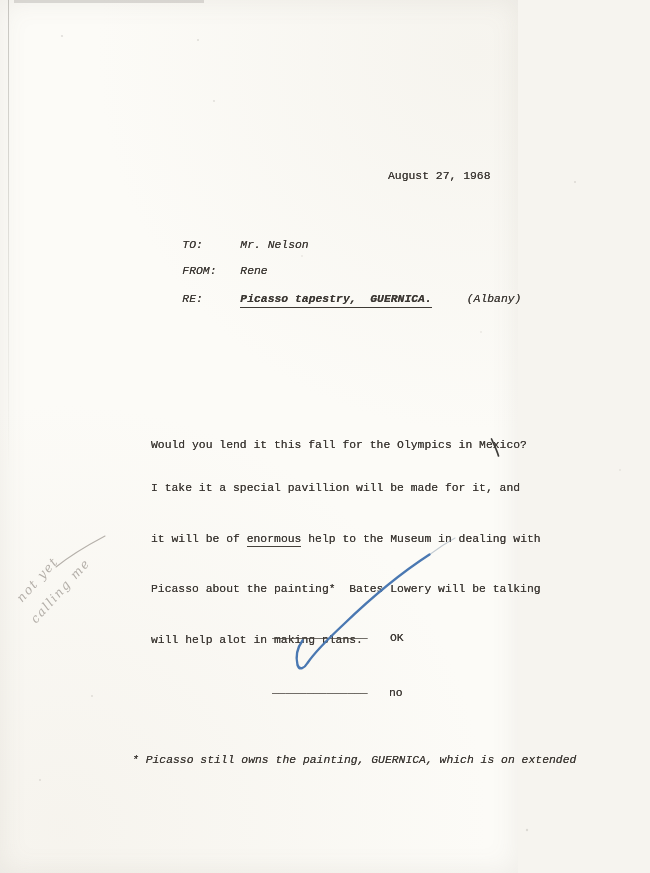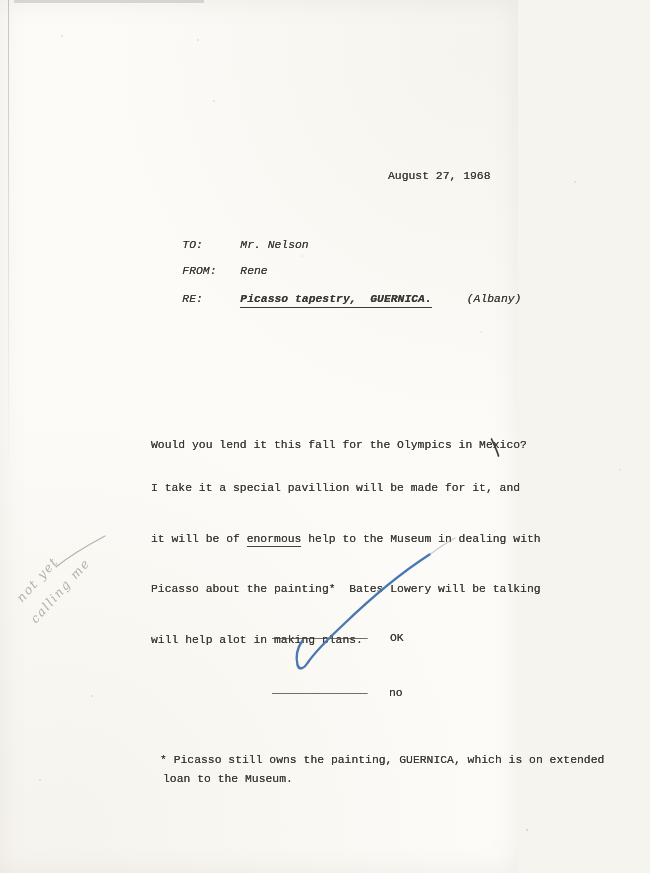--- a/index.html
+++ b/index.html
@@ -78,22 +78,21 @@
     <div class="line">Picasso about the painting*  Bates Lowery will be talking</div>
     <div class="line">will help alot in making plans.</div>
   </div>
 
   <div class="abs mono rule" style="left:272px;top:629px;">______________</div>
   <div class="abs mono" style="left:390px;top:632px;">OK</div>
 
   <div class="abs mono rule" style="left:272px;top:684px;">______________</div>
   <div class="abs mono" style="left:389px;top:687px;">no</div>
 
-  <div class="footnote mono" style="left:160px;top:751px;">* Picasso still owns the painting, GUERNICA, which is on extended</div>
-  <div class="footnote mono" style="left:163px;top:770px;">loan to the Museum.</div>
+  <div class="footnote mono" style="left:132px;top:751px;font-style:italic;">* Picasso still owns the painting, GUERNICA, which is on extended</div>
 
   <svg class="overlay" width="650" height="873" viewBox="0 0 650 873">
 
     <g fill="rgba(115,110,100,0.20)">
       <circle cx="62" cy="36" r="1.1"></circle>
       <circle cx="198" cy="40" r="1.0"></circle>
       <circle cx="214" cy="101" r="0.9"></circle>
       <circle cx="575" cy="182" r="1.0"></circle>
       <circle cx="302" cy="256" r="0.8"></circle>
       <circle cx="481" cy="332" r="0.8"></circle>

